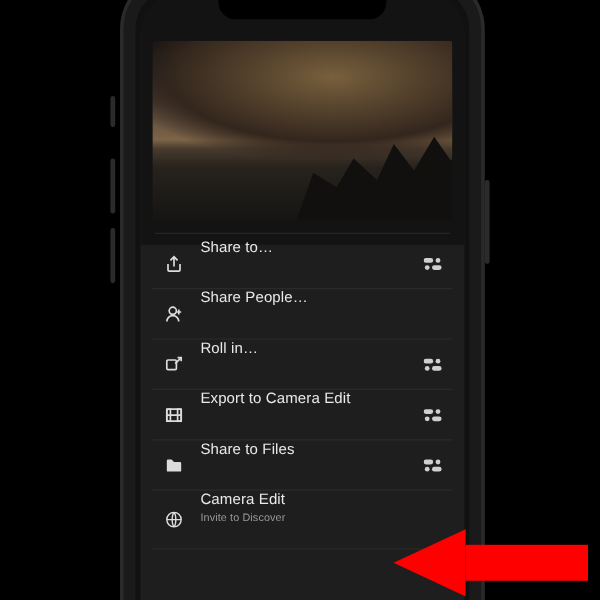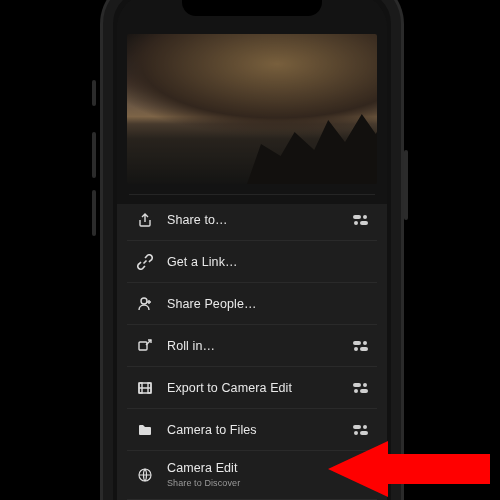--- a/index.html
+++ b/index.html
@@ -113,21 +113,20 @@
     position: absolute;
     top: 205px;
     left: 0; right: 0;
     bottom: 0;
     padding: 0 10px;
     box-sizing: border-box;
     color: #e9e9e9;
   }
   .row {
     display: flex;
-    align-items: center;
     height: 41px;
     border-top: 1px solid #3b3b3b66;
     padding: 0 6px;
     cursor: pointer;
   }
   .row:first-child { border-top: none; }
   .ico {
     width: 24px;
     display: flex;
     align-items: center;
@@ -216,30 +215,20 @@
           <span class="opt">
             <svg viewBox="0 0 18 12" fill="currentColor">
               <rect x="0" y="1" width="8" height="4" rx="2"></rect>
                 <circle cx="12" cy="3" r="2"></circle>
               <circle cx="3" cy="9" r="2"></circle>
                 <rect x="7" y="7" width="8" height="4" rx="2"></rect>
             </svg>
           </span>
         </div>
 
-        <div class="row">
-          <span class="ico">
-            <svg viewBox="0 0 16 16" stroke="currentColor" fill="none" stroke-width="1.6">
-              <path d="M6.5 9.5l3-3"></path>
-                <path d="M8 4l1.5-1.5a3 3 0 1 1 4 4L12 8"></path>
-                <path d="M8 12l-1.5 1.5a3 3 0 1 1-4-4L4 8"></path>
-            </svg>
-          </span>
-          <span class="lbl">Get a Link…</span>
-        </div>
 
         <div class="row">
           <span class="ico">
             <svg viewBox="0 0 16 16" stroke="currentColor" fill="none" stroke-width="1.4">
               <circle cx="7" cy="5" r="3"></circle>
                 <path d="M2 14c0-2.8 2.2-5 5-5s5 2.2 5 5"></path>
               <path d="M12 4v4M10 6h4"></path>
             </svg>
           </span>
           <span class="lbl">Share People…</span>
@@ -283,41 +272,41 @@
             </svg>
           </span>
         </div>
 
         <div class="row">
           <span class="ico">
             <svg viewBox="0 0 16 16" fill="currentColor">
               <path d="M2 4a1 1 0 0 1 1-1h3l2 2h5a1 1 0 0 1 1 1v6a1 1 0 0 1-1 1H3a1 1 0 0 1-1-1V4z"></path>
             </svg>
           </span>
-          <span class="lbl">Camera to Files</span>
+          <span class="lbl">Share to Files</span>
           <span class="opt">
             <svg viewBox="0 0 18 12" fill="currentColor">
               <rect x="0" y="1" width="8" height="4" rx="2"></rect>
                 <circle cx="12" cy="3" r="2"></circle>
               <circle cx="3" cy="9" r="2"></circle>
                 <rect x="7" y="7" width="8" height="4" rx="2"></rect>
             </svg>
           </span>
         </div>
 
         <div class="row two">
           <span class="ico">
             <svg viewBox="0 0 16 16" stroke="currentColor" fill="none" stroke-width="1.2">
               <circle cx="8" cy="8" r="6"></circle>
                 <path d="M2 8h12M8 2c2 2 2 10 0 12M8 2c-2 2-2 10 0 12"></path>
             </svg>
           </span>
           <span class="lbl">
             <span>Camera Edit</span>
-            <span class="sub">Share to Discover</span>
+            <span class="sub">Invite to Discover</span>
           </span>
         </div>
 
         <div class="row two">
           
           
         </div>
 
       </div>
     </div>

